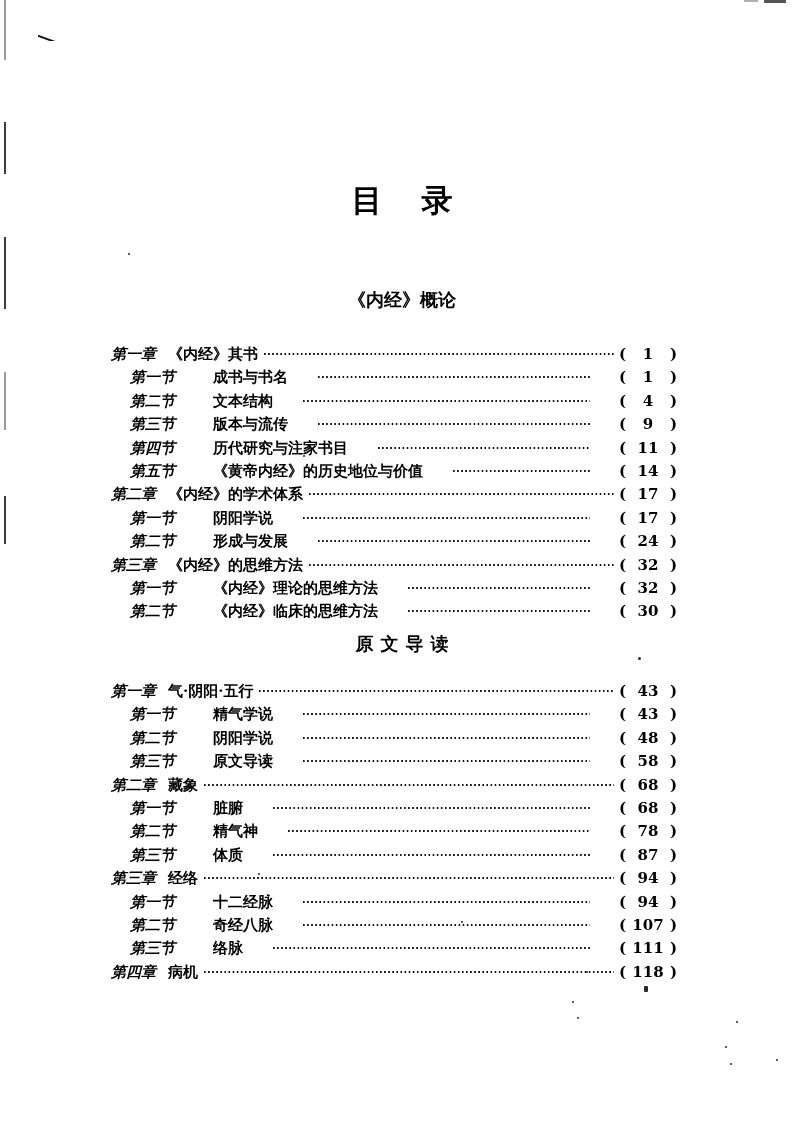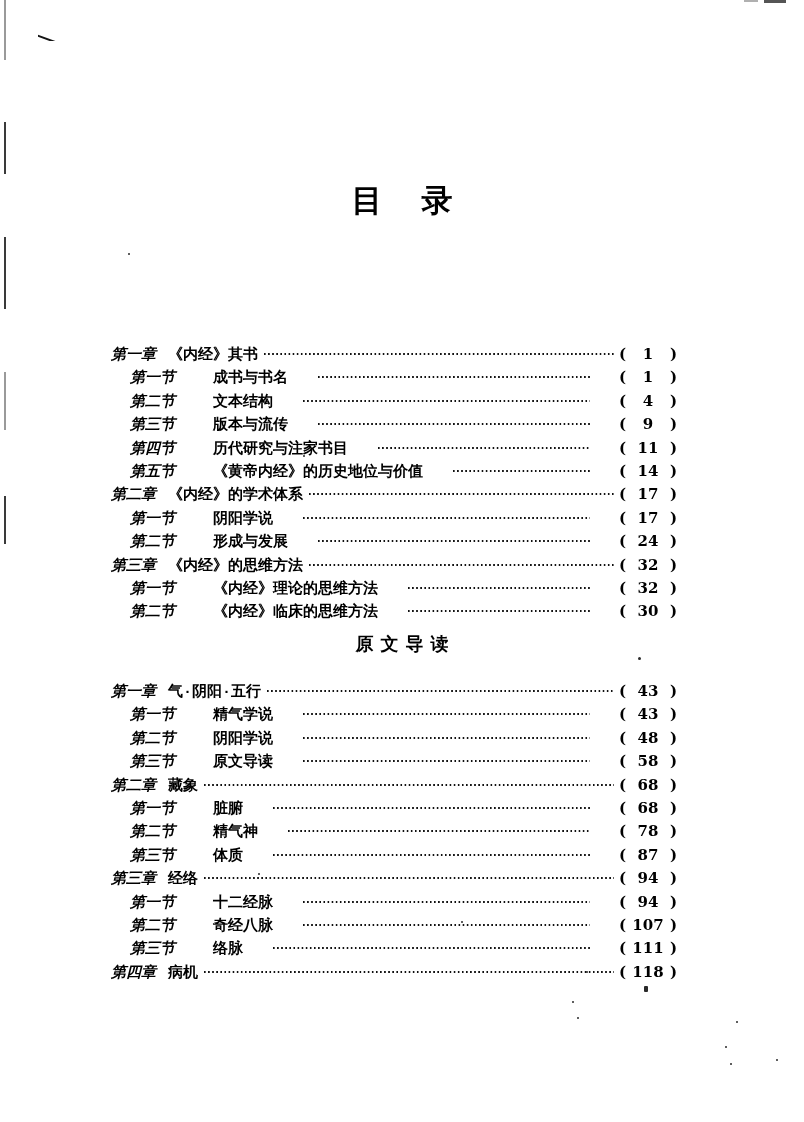--- a/index.html
+++ b/index.html
@@ -115,21 +115,20 @@
   }
   .toc-row.level-section { padding-left: 19px; gap: 24px; }
 
   .toc-num {
     flex: 0 0 auto;
     font-style: italic;
   }
   .toc-label {
     flex: 0 0 auto;
     padding-left: 12px;
-    font-family: Liberation Mono, monospace;
   }
   .toc-row.level-section .toc-label { padding-left: 14px; }
 
   .leader {
     flex: 1 1 auto;
     margin: 0 5px 0 6px;
     position: relative;
     height: 15px;
     overflow: hidden;
   }
@@ -188,20 +187,21 @@
   <div class="speck" style="left:730px; top:1063px; width:2px; height:2px;"></div>
   <div class="speck" style="left:776px; top:1059px; width:2px; height:2px;"></div>
   <div class="speck" style="left:128px; top:253px; width:2px; height:2px;"></div>
   <div class="speck" style="left:303px; top:455px; width:2px; height:2px;"></div>
   <div class="speck" style="left:638px; top:657px; width:3px; height:3px;"></div>
   <div class="speck" style="left:461px; top:921px; width:2px; height:2px;"></div>
   <div class="speck" style="left:258px; top:873px; width:2px; height:2px;"></div>
 
   <div class="doc-title">目 录</div>
 
+  <div class="section-title part1">《内经》概论</div>
   <div class="toc-block block1" id="toc-0">
       <div class="toc-row level-chapter">
         <span class="toc-num">第一章</span>
         <span class="toc-label">《内经》其书</span>
         <span class="leader"></span>
         <span class="pageno">
           <span class="paren">(</span>
           <span class="pageno-val">1</span>
           <span class="paren">)</span>
         </span>

